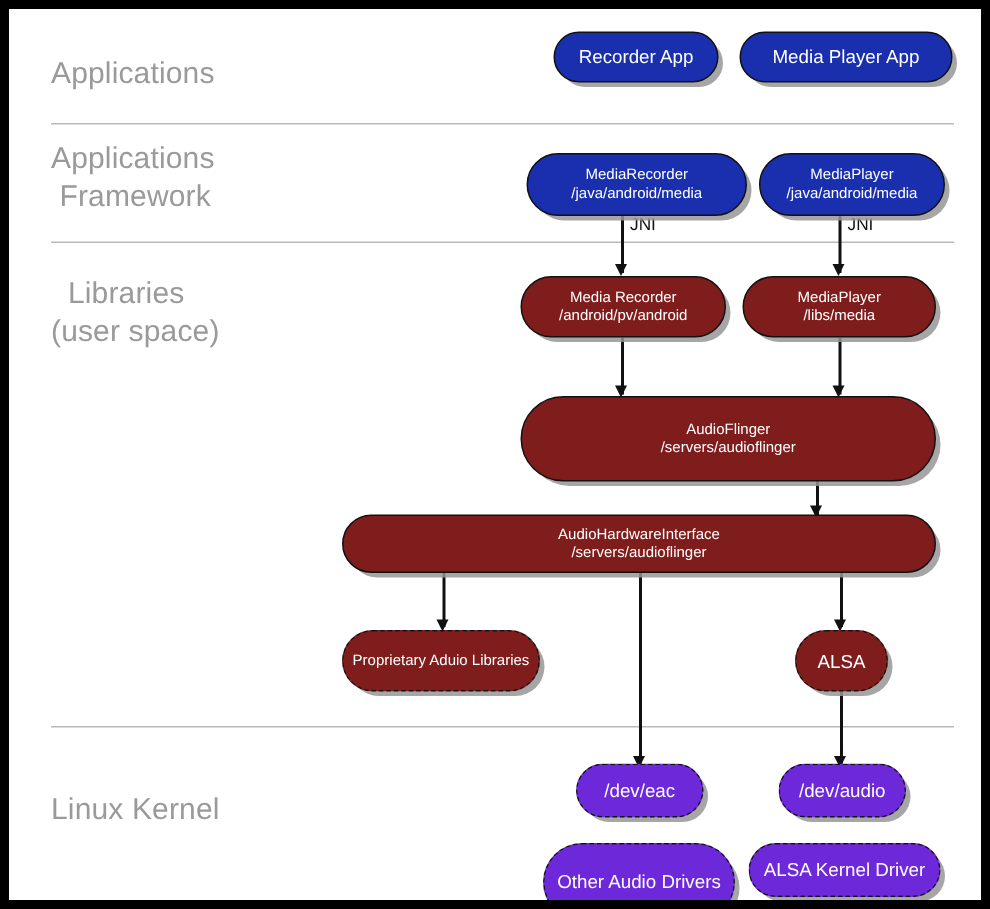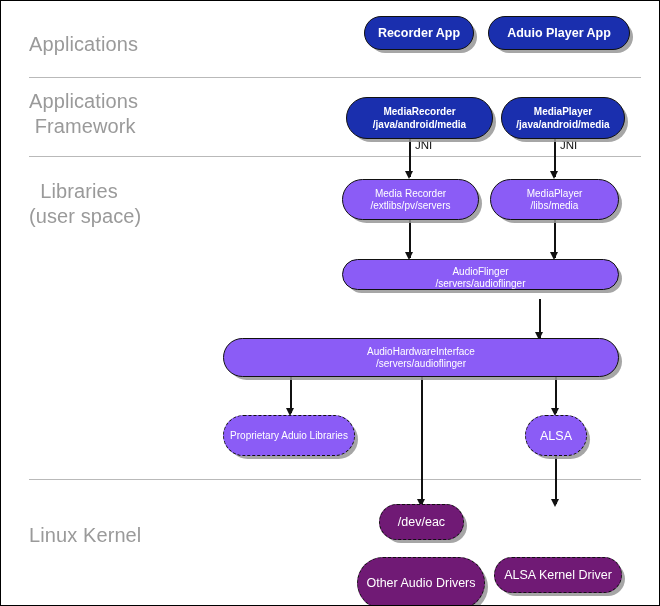--- a/index.html
+++ b/index.html
@@ -5,21 +5,21 @@
   html, body {
     margin: 0;
     padding: 0;
     background: #ffffff;
   }
   #canvas {
     position: relative;
     width: 660px;
     height: 606px;
     background: #ffffff;
-    border: 1px solid #000000;
+    border: 6px solid #000000;
     box-sizing: border-box;
     overflow: hidden;
     font-family: "Liberation Sans", sans-serif;
   }
   .layer-divider {
     position: absolute;
     height: 1px;
     background: #b9b9b9;
     left: 28px;
     right: 18px;
@@ -42,23 +42,23 @@
     align-items: center;
     justify-content: center;
     color: #ffffff;
     text-align: center;
     border-radius: 999px;
     border: 1.6px solid #111111;
     box-shadow: 4px 4px 0 -1px rgba(150,150,150,0.85);
     z-index: 3;
     line-height: 1.12;
   }
-  .node.blue   { background: #1a2fae; font-weight: bold; }
-  .node.green  { background: #8b5cf6; }
-  .node.red    { background: #701a75; }
+  .node.blue   { background: #1a2fae; }
+  .node.green  { background: #7f1d1d; }
+  .node.red    { background: #6d28d9; }
   .node.dashed { border-style: dashed; border-width: 1.7px; }
   .node .t1 {
     font-size: 10px;
     white-space: nowrap;
   }
   .node .t2 {
     font-size: 10px;
     white-space: nowrap;
     margin-top: 1px;
   }
@@ -136,44 +136,44 @@
   <div class="arrowhead" style="left:550px; top:407px;"></div>
 
   <div class="vline" style="left:554px; top:455px; height:48px;"></div>
   <div class="arrowhead" style="left:550px; top:498px;"></div>
 
   <div class="node blue single" style="left:363px; top:15px; width:110px; height:34px;">
     <span class="t1">Recorder App</span>
   </div>
 
   <div class="node blue single" style="left:487px; top:15px; width:142px; height:34px;">
-    <span class="t1">Aduio Player App</span>
+    <span class="t1">Media Player App</span>
   </div>
 
   <div class="node blue" style="left:345px; top:96px; width:147px; height:42px;">
     <span class="t1">MediaRecorder</span>
     <span class="t2">/java/android/media</span>
   </div>
 
   <div class="node blue" style="left:500px; top:96px; width:124px; height:42px;">
     <span class="t1">MediaPlayer</span>
     <span class="t2">/java/android/media</span>
   </div>
 
   <div class="node green" style="left:341px; top:178px; width:137px; height:41px;">
     <span class="t1">Media Recorder</span>
-    <span class="t2">/extlibs/pv/servers</span>
+    <span class="t2">/android/pv/android</span>
   </div>
 
   <div class="node green" style="left:489px; top:178px; width:129px; height:41px;">
     <span class="t1">MediaPlayer</span>
     <span class="t2">/libs/media</span>
   </div>
 
-  <div class="node green" style="left:341px; top:258px; width:277px; height:31px;justify-content:flex-end;">
+  <div class="node green" style="left:341px; top:258px; width:277px; height:57px;">
     <span class="t1">AudioFlinger</span>
     <span class="t2">/servers/audioflinger</span>
   </div>
 
   <div class="node green" style="left:222px; top:337px; width:396px; height:39px;">
     <span class="t1">AudioHardwareInterface</span>
     <span class="t2">/servers/audioflinger</span>
   </div>
 
   <div class="node green dashed wrap" style="left:222px; top:414px; width:132px; height:41px;">
@@ -181,20 +181,23 @@
   </div>
 
   <div class="node green dashed single" style="left:524px; top:414px; width:62px; height:41px;">
     <span class="t1">ALSA</span>
   </div>
 
   <div class="node red dashed single" style="left:378px; top:503px; width:85px; height:36px;">
     <span class="t1">/dev/eac</span>
   </div>
 
+  <div class="node red dashed single" style="left:513px; top:503px; width:85px; height:36px;">
+    <span class="t1">/dev/audio</span>
+  </div>
 
   <div class="node red dashed single" style="left:356px; top:556px; width:128px; height:52px;">
     <span class="t1">Other Audio Drivers</span>
   </div>
 
   <div class="node red dashed single" style="left:493px; top:556px; width:128px; height:36px;justify-content:center;">
     <span class="t1">ALSA Kernel Driver</span>
   </div>
 
 </div>

